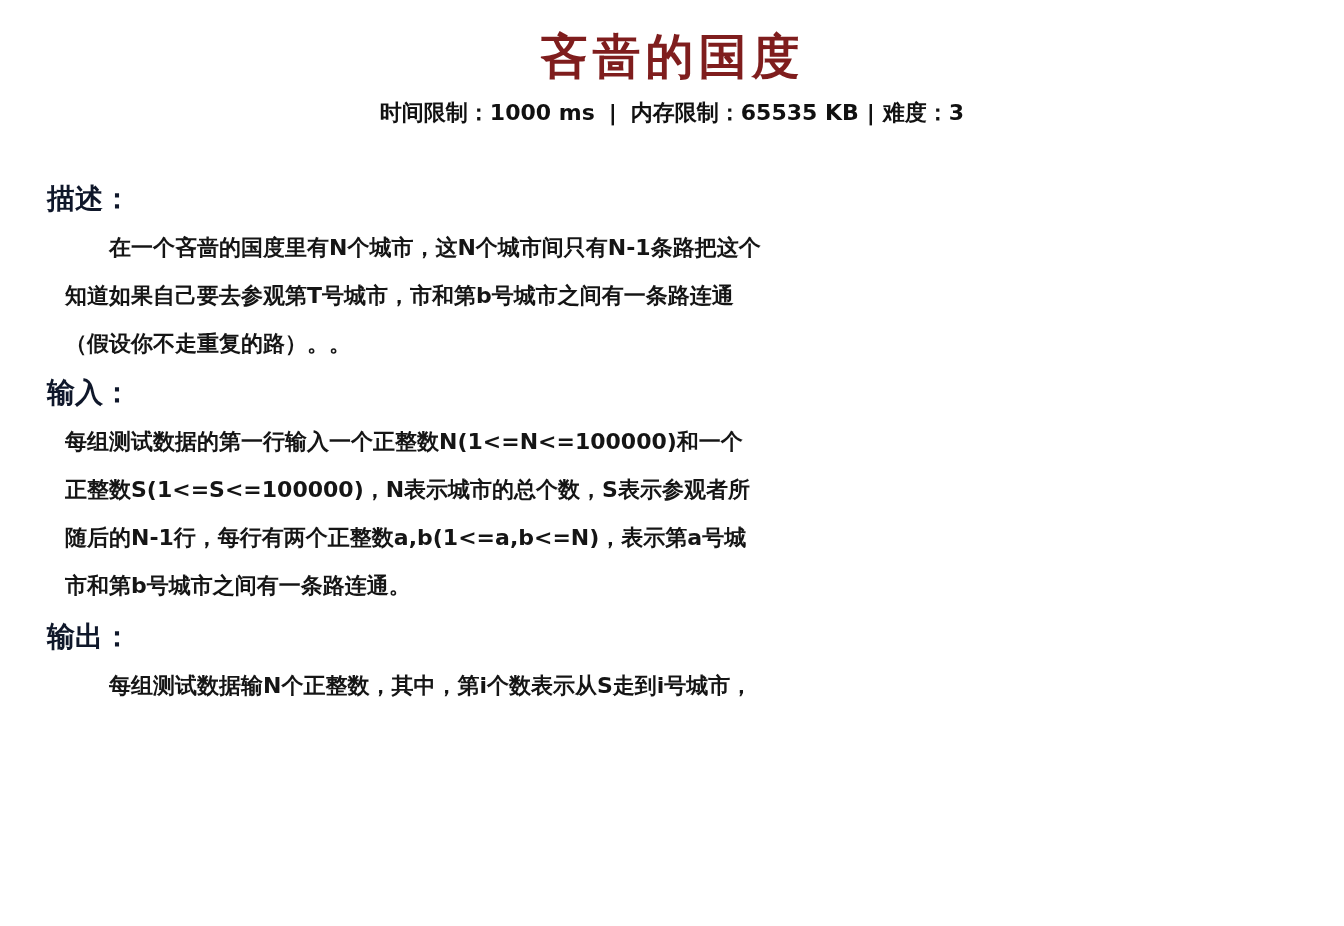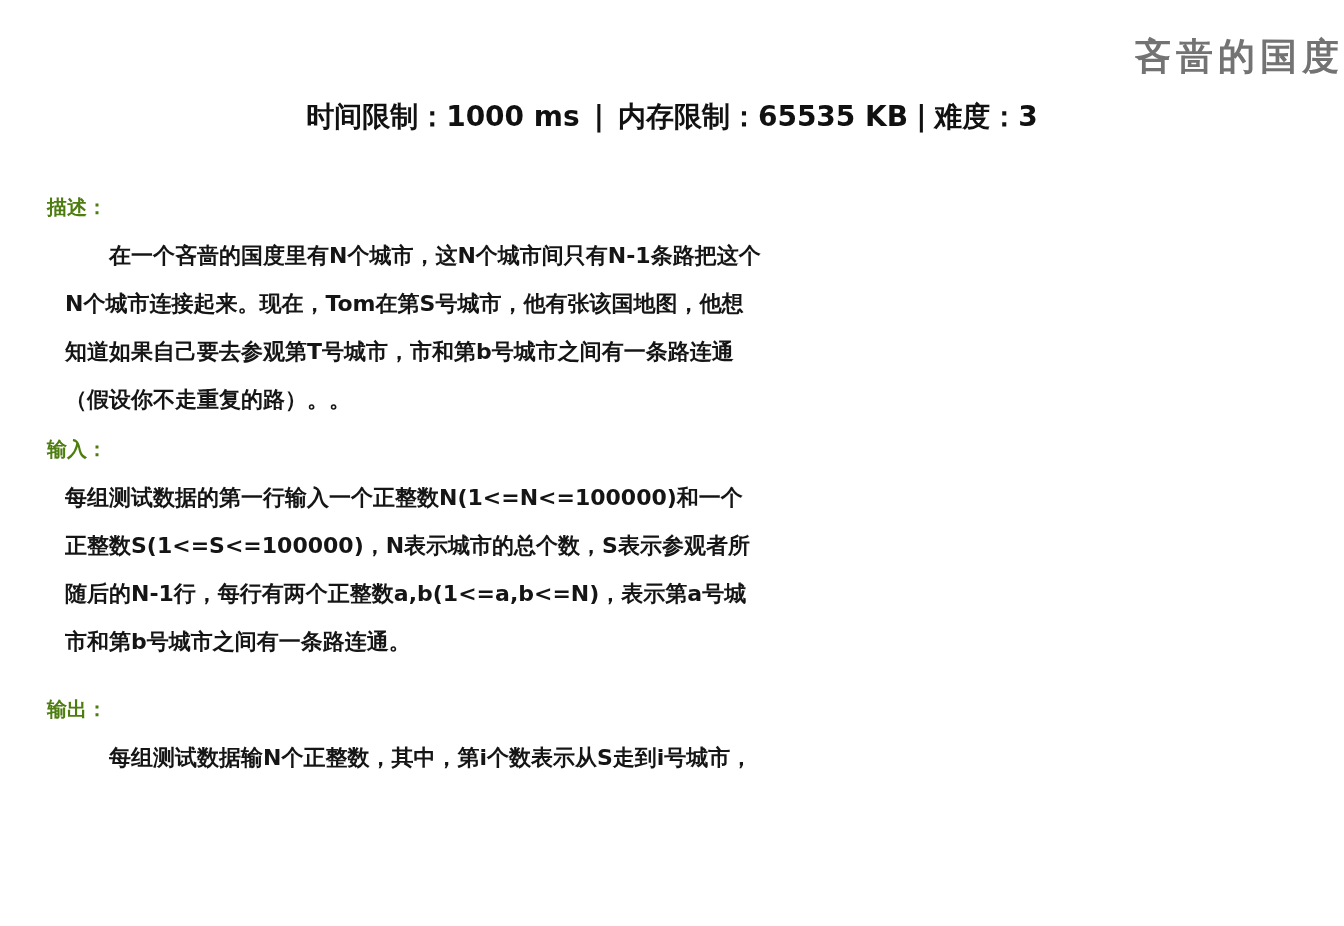--- a/index.html
+++ b/index.html
@@ -12,50 +12,50 @@
   }
   .page {
     width: 1344px;
     height: 926px;
     background: #ffffff;
     font-family: "DejaVu Sans", sans-serif;
     color: #151515;
   }
   .title {
     margin: 22px 0 0 0;
-    text-align: right;
-    color: #737373;
+    text-align: center;
+    color: #7f1d1d;
     font-family: "DejaVu Serif", serif;
-    font-size: 37px;
+    font-size: 48px;
     font-weight: 700;
     letter-spacing: 5px;
     line-height: 68px;
   }
   .meta {
     margin-top: 8px;
     text-align: center;
-    font-size: 28px;
+    font-size: 22px;
     font-weight: 700;
     color: #111111;
     font-family: "DejaVu Sans", sans-serif;
   }
   .meta .sep1 { margin: 0 14px; }
   .meta .sep2 { margin: 0 8px; }
   .section-heading {
     margin: 0;
     margin-left: 47px;
-    color: #4d7c0f;
+    color: #0f172a;
     font-family: "DejaVu Serif", serif;
-    font-size: 20px;
+    font-size: 28px;
     font-weight: 700;
     line-height: 38px;
   }
   .heading-desc   { margin-top: 52px; }
   .heading-input  { margin-top: 6px; }
-  .heading-output { margin-top: 24px; }
+  .heading-output { margin-top: 8px; }
   .para {
     margin-left: 65px;
     margin-top: 6px;
     font-size: 22px;
     font-weight: 700;
     line-height: 48px;
     color: #151515;
     font-family: "DejaVu Sans", sans-serif;
   }
   .line {
@@ -70,21 +70,20 @@
   <h1 class="title">吝啬的国度</h1>
 
   <div class="meta">
     <span>时间限制：</span><span>1000 ms</span><span class="sep1">|</span><span>内存限制：</span><span>65535 KB</span><span class="sep2">|</span><span>难度：</span><span>3</span>
   </div>
 
   <section>
     <h2 class="section-heading heading-desc">描述：</h2>
     <div class="para">
       <div class="line">　　在一个吝啬的国度里有N个城市，这N个城市间只有N-1条路把这个</div>
-      <div class="line">N个城市连接起来。现在，Tom在第S号城市，他有张该国地图，他想</div>
       <div class="line">知道如果自己要去参观第T号城市，市和第b号城市之间有一条路连通</div>
       <div class="line">（假设你不走重复的路）。。</div>
     </div>
   </section>
 
   <section>
     <h2 class="section-heading heading-input">输入：</h2>
     <div class="para">
       <div class="line">每组测试数据的第一行输入一个正整数N(1&lt;=N&lt;=100000)和一个</div>
       <div class="line">正整数S(1&lt;=S&lt;=100000)，N表示城市的总个数，S表示参观者所</div>

